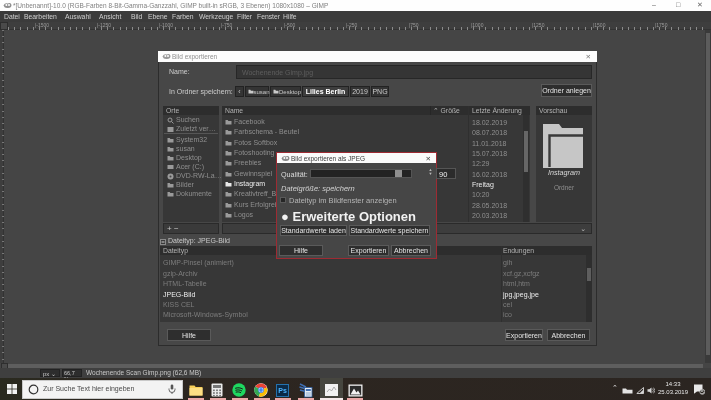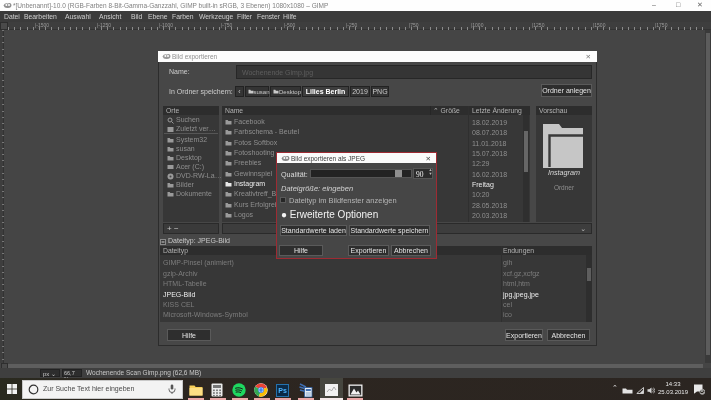--- a/index.html
+++ b/index.html
@@ -290,29 +290,29 @@
       <circle cx="3.4" cy="3" r="1" fill="#fff"></circle>
       <circle cx="6" cy="3" r="1" fill="#fff"></circle>
     </svg>
     <span style="position:absolute;left:14px;top:2px;">Bild exportieren als JPEG</span>
     <span style="position:absolute;right:5px;top:2px;color:#444;">✕</span>
   </div>
 
 <div class="abs row" style="left:281px;top:170px;color:#dcdcdc;font-size:7.2px;">Qualität:</div>
 <div class="abs" style="left:310px;top:169px;width:102px;height:9px;background:#232323;border:1px solid #555;"></div>
 <div class="abs" style="left:395px;top:170px;width:7px;height:7px;background:#8f8f8f;"></div>
-<div class="abs" style="left:413px;top:168px;width:20px;height:11px;background:#2b2b2b;border:1px solid #555;font-family:Liberation Serif, serif;">
+<div class="abs" style="left:436px;top:168px;width:20px;height:11px;background:#2b2b2b;border:1px solid #555;">
   <span style="position:absolute;left:2px;top:1px;font-size:7.5px;color:#f0f0f0;">90</span>
 </div>
 <div class="abs" style="left:427px;top:168px;width:7px;height:11px;color:#bbb;font-size:4px;text-align:center;line-height:4px;">▲<br>▼</div>
 
-<div class="abs row" style="left:281px;top:184px;color:#d3d3d3;font-style:italic;font-size:7.5px;">Dateigröße: eingeben</div>
+<div class="abs row" style="left:281px;top:184px;color:#d3d3d3;font-style:italic;font-size:7.5px;">Dateigröße: speichern</div>
 <div class="abs" style="left:280px;top:197px;width:6px;height:6px;background:#262626;border:1px solid #5a5a5a;"></div>
 <div class="abs row" style="left:289px;top:196px;color:#b5b5b5;font-size:7.5px;">Dateityp im Bildfenster anzeigen</div>
-<div class="abs row" style="left:281px;top:209px;color:#f2f2f2;font-size:10px;font-weight:normal;">●&nbsp;Erweiterte Optionen</div>
+<div class="abs row" style="left:281px;top:209px;color:#f2f2f2;font-size:13px;font-weight:bold;">●&nbsp;Erweiterte Optionen</div>
 
 <div class="abs btn" style="left:280px;top:225px;width:67px;height:11px;line-height:10px;">Standardwerte laden</div>
 <div class="abs btn" style="left:349px;top:225px;width:81px;height:11px;line-height:10px;">Standardwerte speichern</div>
 <div class="abs btn" style="left:279px;top:245px;width:44px;height:11px;line-height:10px;">Hilfe</div>
 <div class="abs btn" style="left:348px;top:245px;width:41px;height:11px;line-height:10px;">Exportieren</div>
 <div class="abs btn" style="left:391px;top:245px;width:40px;height:11px;line-height:10px;">Abbrechen</div>
 
 <div class="abs" id="taskbar"></div>
 
 <svg class="abs" style="left:7px;top:384px;" width="10" height="10" viewBox="0 0 10 10">

